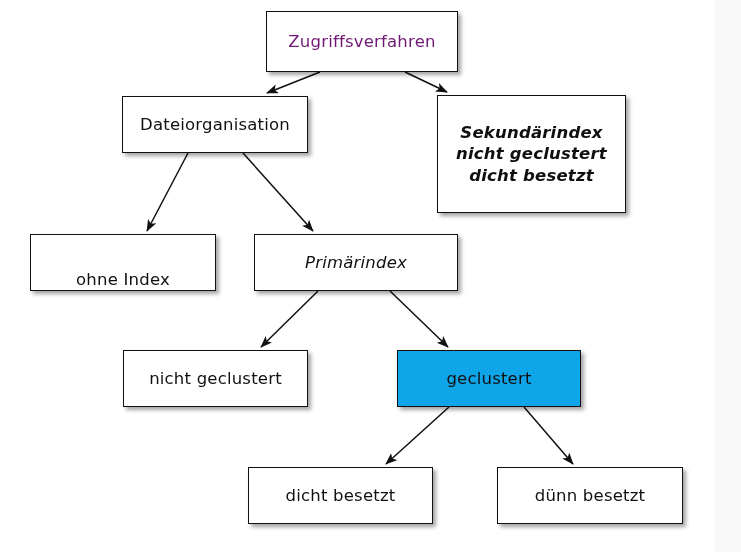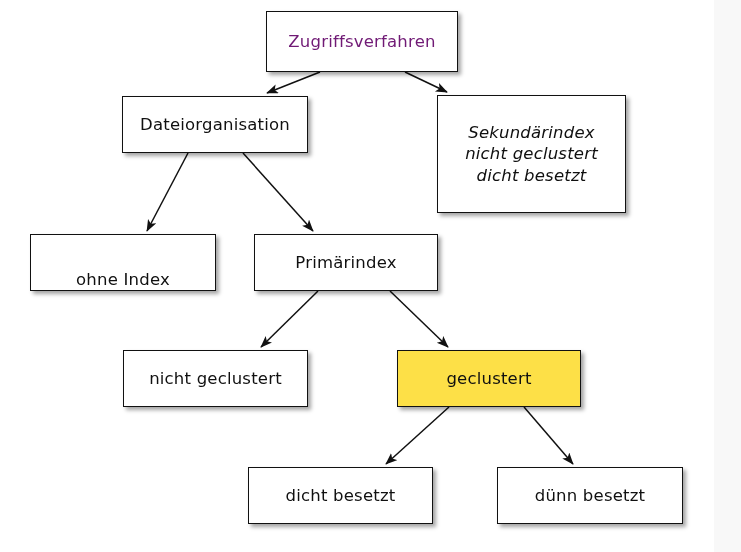--- a/index.html
+++ b/index.html
@@ -49,20 +49,21 @@
   .node .label-stack {
     display: block;
     width: 100%;
   }
   .node .line {
     display: block;
     white-space: nowrap;
   }
   .node .line.italic {
     font-style: italic;
+    font-weight: bold;
   }
 </style>
 </head>
 <body>
 
 <div id="page">
 
   <div id="right-strip"></div>
 
   <svg id="edges" viewBox="0 0 741 552" xmlns="http://www.w3.org/2000/svg">
@@ -99,31 +100,31 @@
           <span class="line italic">Sekundärindex</span>
           <span class="line italic">nicht geclustert</span>
           <span class="line italic">dicht besetzt</span>
         </span>
       </div>
       <div class="node" style="left: 30px; top: 234px; width: 186px; height: 57px; border-color: rgb(17, 17, 17); background: rgb(255, 255, 255); color: rgb(16, 16, 16); align-items: flex-end;">
         <span class="label-stack">
           <span class="line">ohne Index</span>
         </span>
       </div>
-      <div class="node" style="left: 254px; top: 234px; width: 184px; height: 57px; border-color: rgb(17, 17, 17); background: rgb(255, 255, 255); color: rgb(16, 16, 16);">
+      <div class="node" style="left: 254px; top: 234px; width: 204px; height: 57px; border-color: rgb(17, 17, 17); background: rgb(255, 255, 255); color: rgb(16, 16, 16); font-style: italic;">
         <span class="label-stack">
           <span class="line">Primärindex</span>
         </span>
       </div>
       <div class="node" style="left: 123px; top: 350px; width: 185px; height: 57px; border-color: rgb(17, 17, 17); background: rgb(255, 255, 255); color: rgb(16, 16, 16);">
         <span class="label-stack">
           <span class="line">nicht geclustert</span>
         </span>
       </div>
-      <div class="node" style="left: 397px; top: 350px; width: 184px; height: 57px; border-color: rgb(17, 17, 17); background: #fde047; color: rgb(16, 16, 16);">
+      <div class="node" style="left: 397px; top: 350px; width: 184px; height: 57px; border-color: rgb(17, 17, 17); background: #0ea5e9; color: rgb(16, 16, 16);">
         <span class="label-stack">
           <span class="line">geclustert</span>
         </span>
       </div>
       <div class="node" style="left: 248px; top: 467px; width: 185px; height: 57px; border-color: rgb(17, 17, 17); background: rgb(255, 255, 255); color: rgb(16, 16, 16);">
         <span class="label-stack">
           <span class="line">dicht besetzt</span>
         </span>
       </div>
       <div class="node" style="left: 497px; top: 467px; width: 186px; height: 57px; border-color: rgb(17, 17, 17); background: rgb(255, 255, 255); color: rgb(16, 16, 16);">

